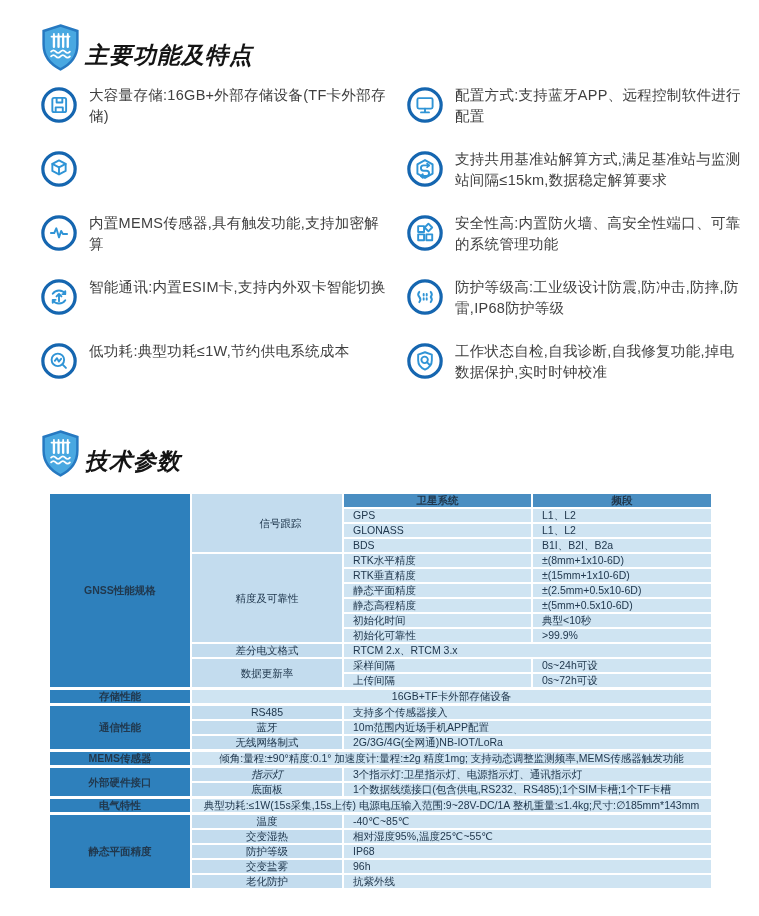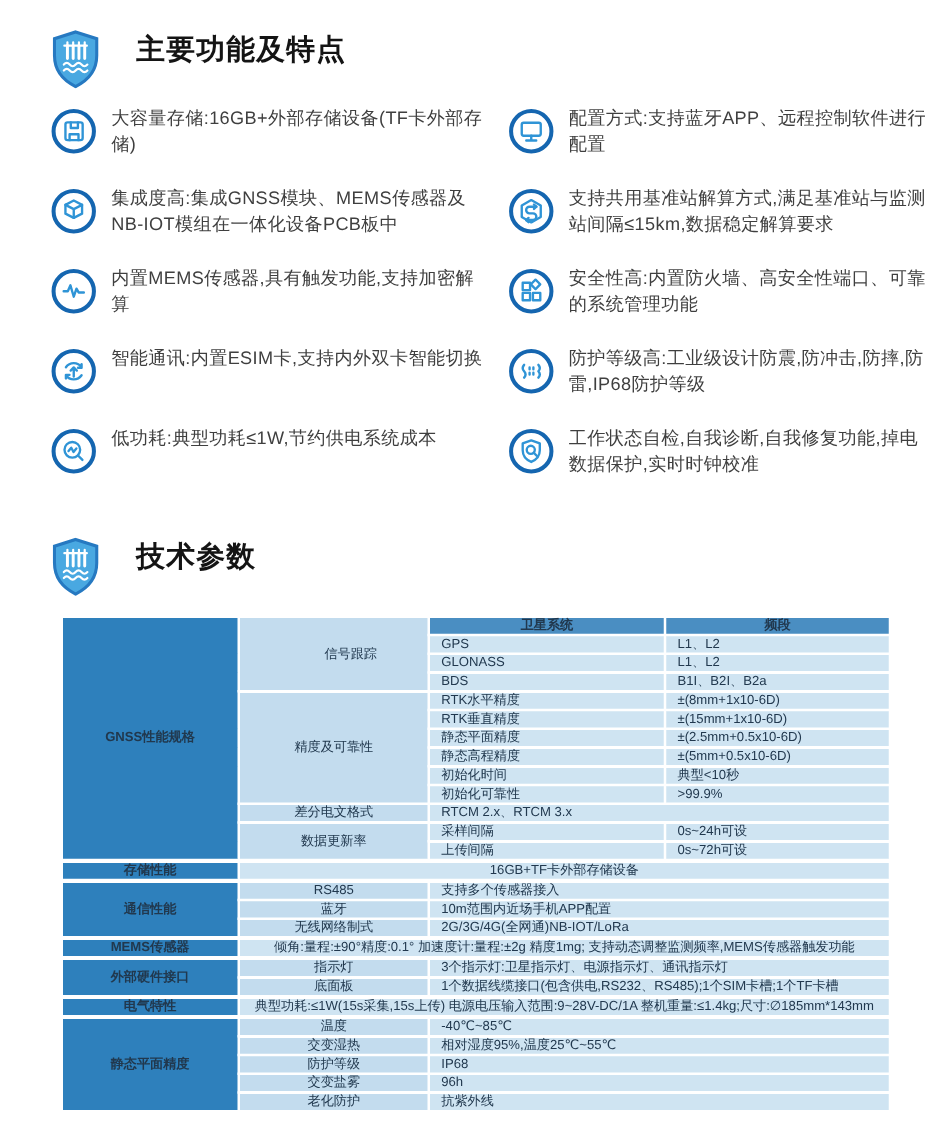--- a/index.html
+++ b/index.html
@@ -5,21 +5,21 @@
   * { margin:0; padding:0; box-sizing:border-box; }
   html,body { background:#fff; }
   body {
     width:759px; height:916px; overflow:hidden; position:relative;
     font-family:"Liberation Sans","DejaVu Sans",sans-serif;
     color:#3d3d3d;
   }
   .page { padding:24px 14px 0 40px; }
 
   
-  .sec-header { display:flex; align-items:flex-start; gap:28px; margin-bottom:14px; }
+  .sec-header { display:flex; align-items:flex-end; gap:4px; margin-bottom:14px;font-style:italic; }
   .sec-header .shield { width:41px; height:47px; display:inline-block; flex:none; }
   .sec-header h1 { font-size:23px; font-weight:700; color:#141414; letter-spacing:1px; }
 
   
   .feat-grid { display:grid; grid-template-columns:352px 1fr; column-gap:14px; }
   .feat-col { display:flex; flex-direction:column; gap:21px;justify-content:flex-end; }
   .feat-item { display:flex; gap:11px; align-items:flex-start; min-height:43px; }
   .feat-icon { width:38px; height:38px; flex:none; margin-top:1px; }
   .feat-icon svg { width:100%; height:100%; display:block; }
   .feat-text { font-size:14.5px; line-height:1.47; color:#3f3f3f; letter-spacing:.3px; }
@@ -84,21 +84,20 @@
           <div class="feat-item">
             <span class="feat-icon">
               <svg viewBox="0 0 40 40">
                 <circle class="ring" cx="20" cy="20" r="17"></circle>
                 <g class="glyph">
                   <path d="M20 11 27 14.6 V22 L20 25.6 13 22 V14.6 Z"></path>
                   <path d="M13 14.6 20 18.2 27 14.6 M20 18.2 V25.6"></path>
                 </g>
               </svg>
             </span>
-            <p class="feat-text">集成度高:集成GNSS模块、MEMS传感器及NB-IOT模组在一体化设备PCB板中</p>
           </div>
           <div class="feat-item">
             <span class="feat-icon">
               <svg viewBox="0 0 40 40">
                 <circle class="ring" cx="20" cy="20" r="17"></circle>
                 <g class="glyph">
                   <path d="M11.5 20 h3.5 l2.2 -5 2.8 9.6 2.3 -6.8 1.8 3.2 h4.4"></path>
                 </g>
               </svg>
             </span>
@@ -294,21 +293,21 @@
               <td class="val" colspan="2">2G/3G/4G(全网通)NB-IOT/LoRa</td>
             </tr>
             <tr class="group-start">
               <td class="cat" rowspan="1" style="width: 142px;">MEMS传感器</td>
               <td class="val center multi" colspan="3">倾角:量程:±90°精度:0.1°
 加速度计:量程:±2g 精度1mg;
 支持动态调整监测频率,MEMS传感器触发功能</td>
             </tr>
             <tr class="group-start">
               <td class="cat" rowspan="2" style="width: 142px;">外部硬件接口</td>
-              <td class="sub" rowspan="1" style="width: 152px;">指示灯</td>
+              <td class="sub" rowspan="1" style="width: 152px; font-style: italic;">指示灯</td>
               <td class="val" colspan="2">3个指示灯:卫星指示灯、电源指示灯、通讯指示灯</td>
             </tr>
             <tr>
               <td class="sub" rowspan="1" style="width: 152px;">底面板</td>
               <td class="val" colspan="2">1个数据线缆接口(包含供电,RS232、RS485);1个SIM卡槽;1个TF卡槽</td>
             </tr>
             <tr class="group-start">
               <td class="cat" rowspan="1" style="width: 142px;">电气特性</td>
               <td class="val center multi" colspan="3">典型功耗:≤1W(15s采集,15s上传)
 电源电压输入范围:9~28V-DC/1A

